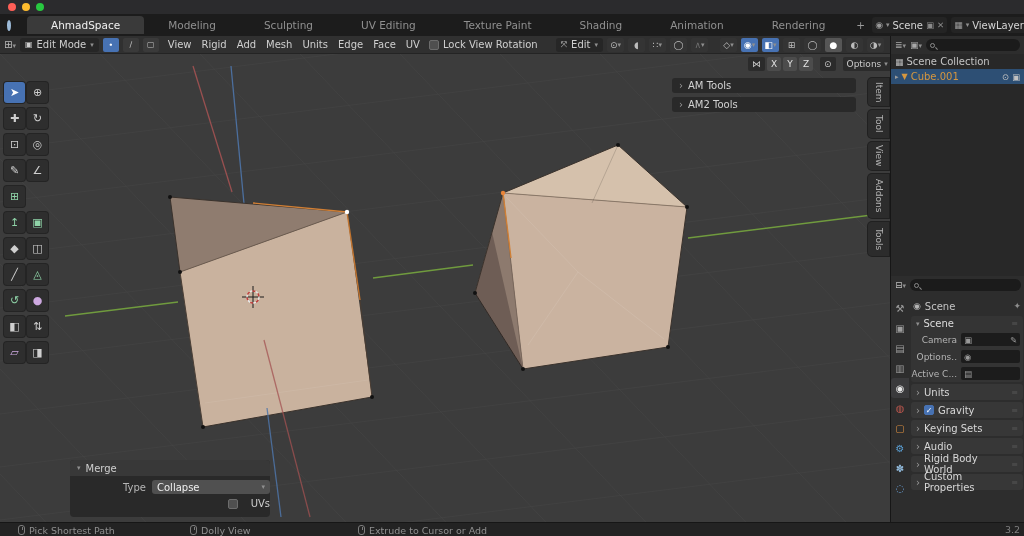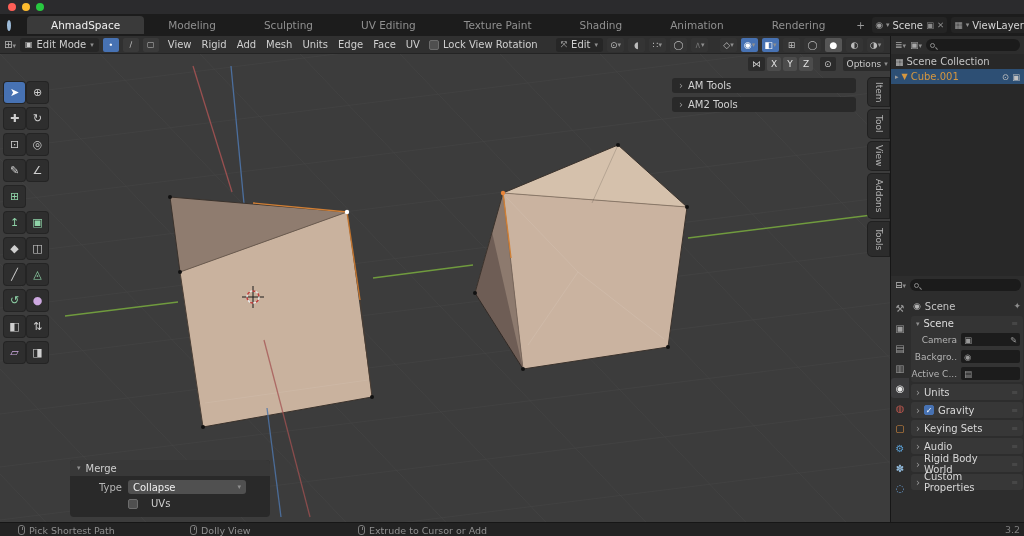--- a/index.html
+++ b/index.html
@@ -55,21 +55,21 @@
   .am-row { position:absolute; left:672px; width:184px; height:15px; background:rgba(40,40,40,.95); border-radius:3px;
     display:flex; align-items:center; gap:5px; padding:0 7px; font-size:10px; color:#d2d2d2; }
   .am-row .chev { color:#9a9a9a; }
   .ntab { position:absolute; left:868px; width:21px; background:#2c2c2c; border-radius:4px 0 0 4px;
     color:#b2b2b2; font-size:9px; display:flex; align-items:center; justify-content:center;
     writing-mode:vertical-rl; box-shadow:0 0 0 1px #202020; }
 
   
   #merge-panel { left:70px; top:460px; width:200px; height:57px; background:rgba(40,40,40,.97); border-radius:4px; font-size:10px; color:#cfcfcf; }
   #merge-panel .hd { height:16px; background:#383838; border-radius:4px 4px 0 0; display:flex; align-items:center; gap:5px; padding:0 7px; }
-  #merge-panel .row { display:flex; align-items:center; margin-top:4px; }
+  #merge-panel .row { display:flex; align-items:center; margin-top:4px;justify-content:flex-end; }
   #merge-panel .lbl { width:52px; text-align:right; color:#b5b5b5; margin-right:6px; }
   #merge-select { flex:0 0 118px; height:14px; background:#505050; border-radius:3px; display:flex; align-items:center; padding:0 5px; color:#efefef; }
   #merge-select .dd { margin-left:auto; }
 
   
   #right-col { left:890px; top:36px; width:134px; height:486px; background:#282828; border-left:1px solid #161616; font-size:10px; color:#c4c4c4; }
   #outliner-filter { display:flex; align-items:center; gap:4px; padding:2px 4px; height:18px; background:#2d2d2d; }
   .searchbox { flex:1; height:12px; background:#1b1b1b; border-radius:7px; display:flex; align-items:center; padding:0 4px; }
   .mag { width:5px; height:5px; border:1px solid #8a8a8a; border-radius:50%; position:relative; flex:0 0 5px; }
   .mag::after { content:""; position:absolute; left:4px; top:4px; width:3px; height:1px; background:#8a8a8a; transform:rotate(45deg); }
@@ -384,21 +384,21 @@
           </div>
           <div id="scene-fields">
               <div class="prow">
                 <span class="plbl">Camera</span>
                 <div class="pfield">
                   <span>▣</span>
                   <span style="margin-left: auto;">✎</span>
                 </div>
               </div>
               <div class="prow">
-                <span class="plbl">Backgro..</span>
+                <span class="plbl">Options..</span>
                 <div class="pfield">
                   <span>◉</span>
                 </div>
               </div>
               <div class="prow">
                 <span class="plbl">Active C...</span>
                 <div class="pfield">
                   <span>▤</span>
                 </div>
               </div>

